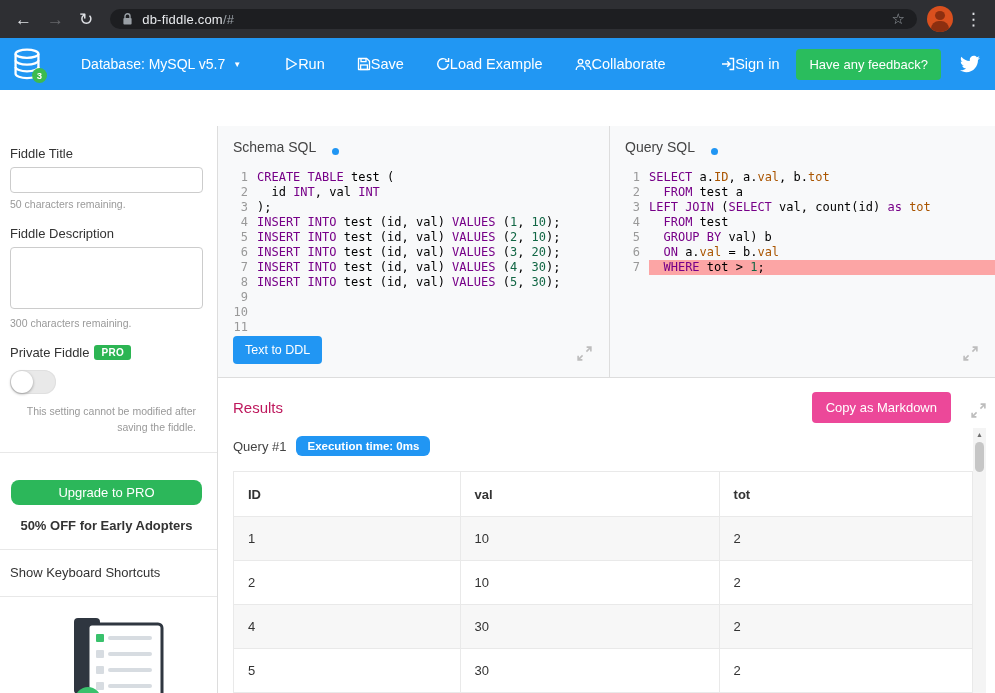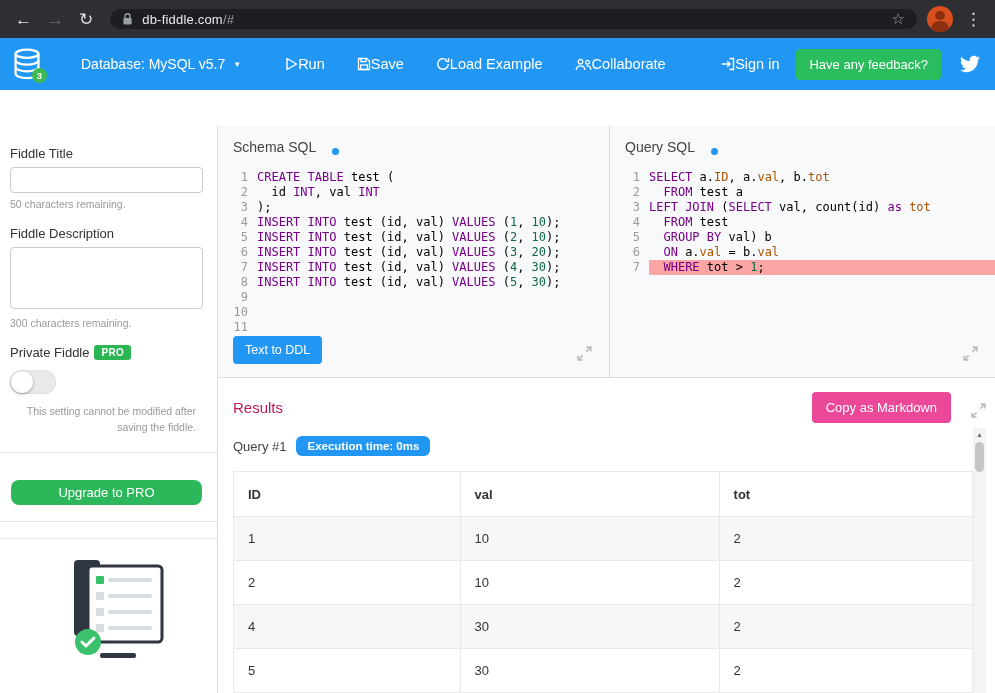--- a/index.html
+++ b/index.html
@@ -187,22 +187,24 @@
         <span>Private Fiddle</span>
         <span class="pro-badge">PRO</span>
       </div>
       <div class="toggle">
           <div class="knob"></div>
         </div>
       <div class="note">This setting cannot be modified after saving the fiddle.</div>
 
       <hr class="sb-divider">
       <button class="upgrade-btn">Upgrade to PRO</button>
+      <div class="promo">50% OFF for Early Adopters</div>
 
       <hr class="sb-divider">
+      <div class="shortcuts">Show Keyboard Shortcuts</div>
       <hr class="sb-divider">
 
       <div class="ad">
         <svg width="125" height="112" viewBox="0 0 125 112">
           <rect x="30" y="6" width="26" height="76" rx="4" fill="#2f3640"></rect>
           <rect x="44" y="12" width="74" height="76" rx="4" fill="#fff" stroke="#2f3640" stroke-width="3"></rect>
           <rect x="52" y="22" width="8" height="8" rx="1" fill="#39c16c"></rect>
           <rect x="64" y="24" width="44" height="4" rx="2" fill="#d7dce1"></rect>
           <rect x="52" y="38" width="8" height="8" rx="1" fill="#d7dce1"></rect>
           <rect x="64" y="40" width="44" height="4" rx="2" fill="#d7dce1"></rect>

